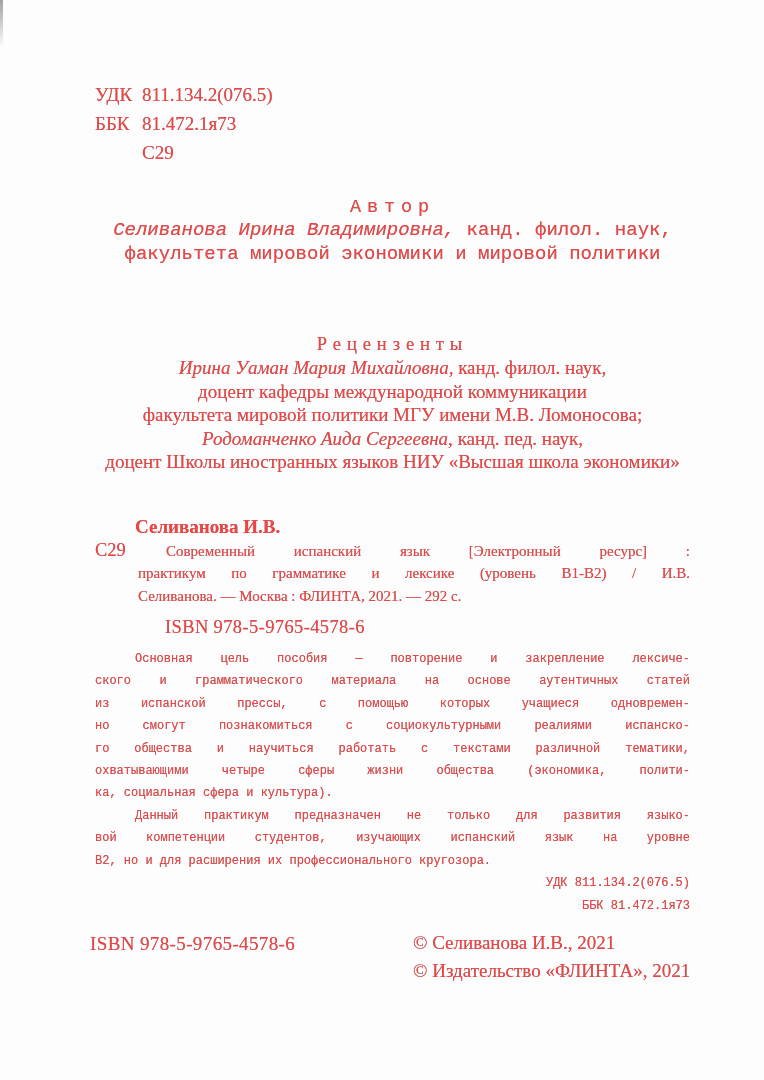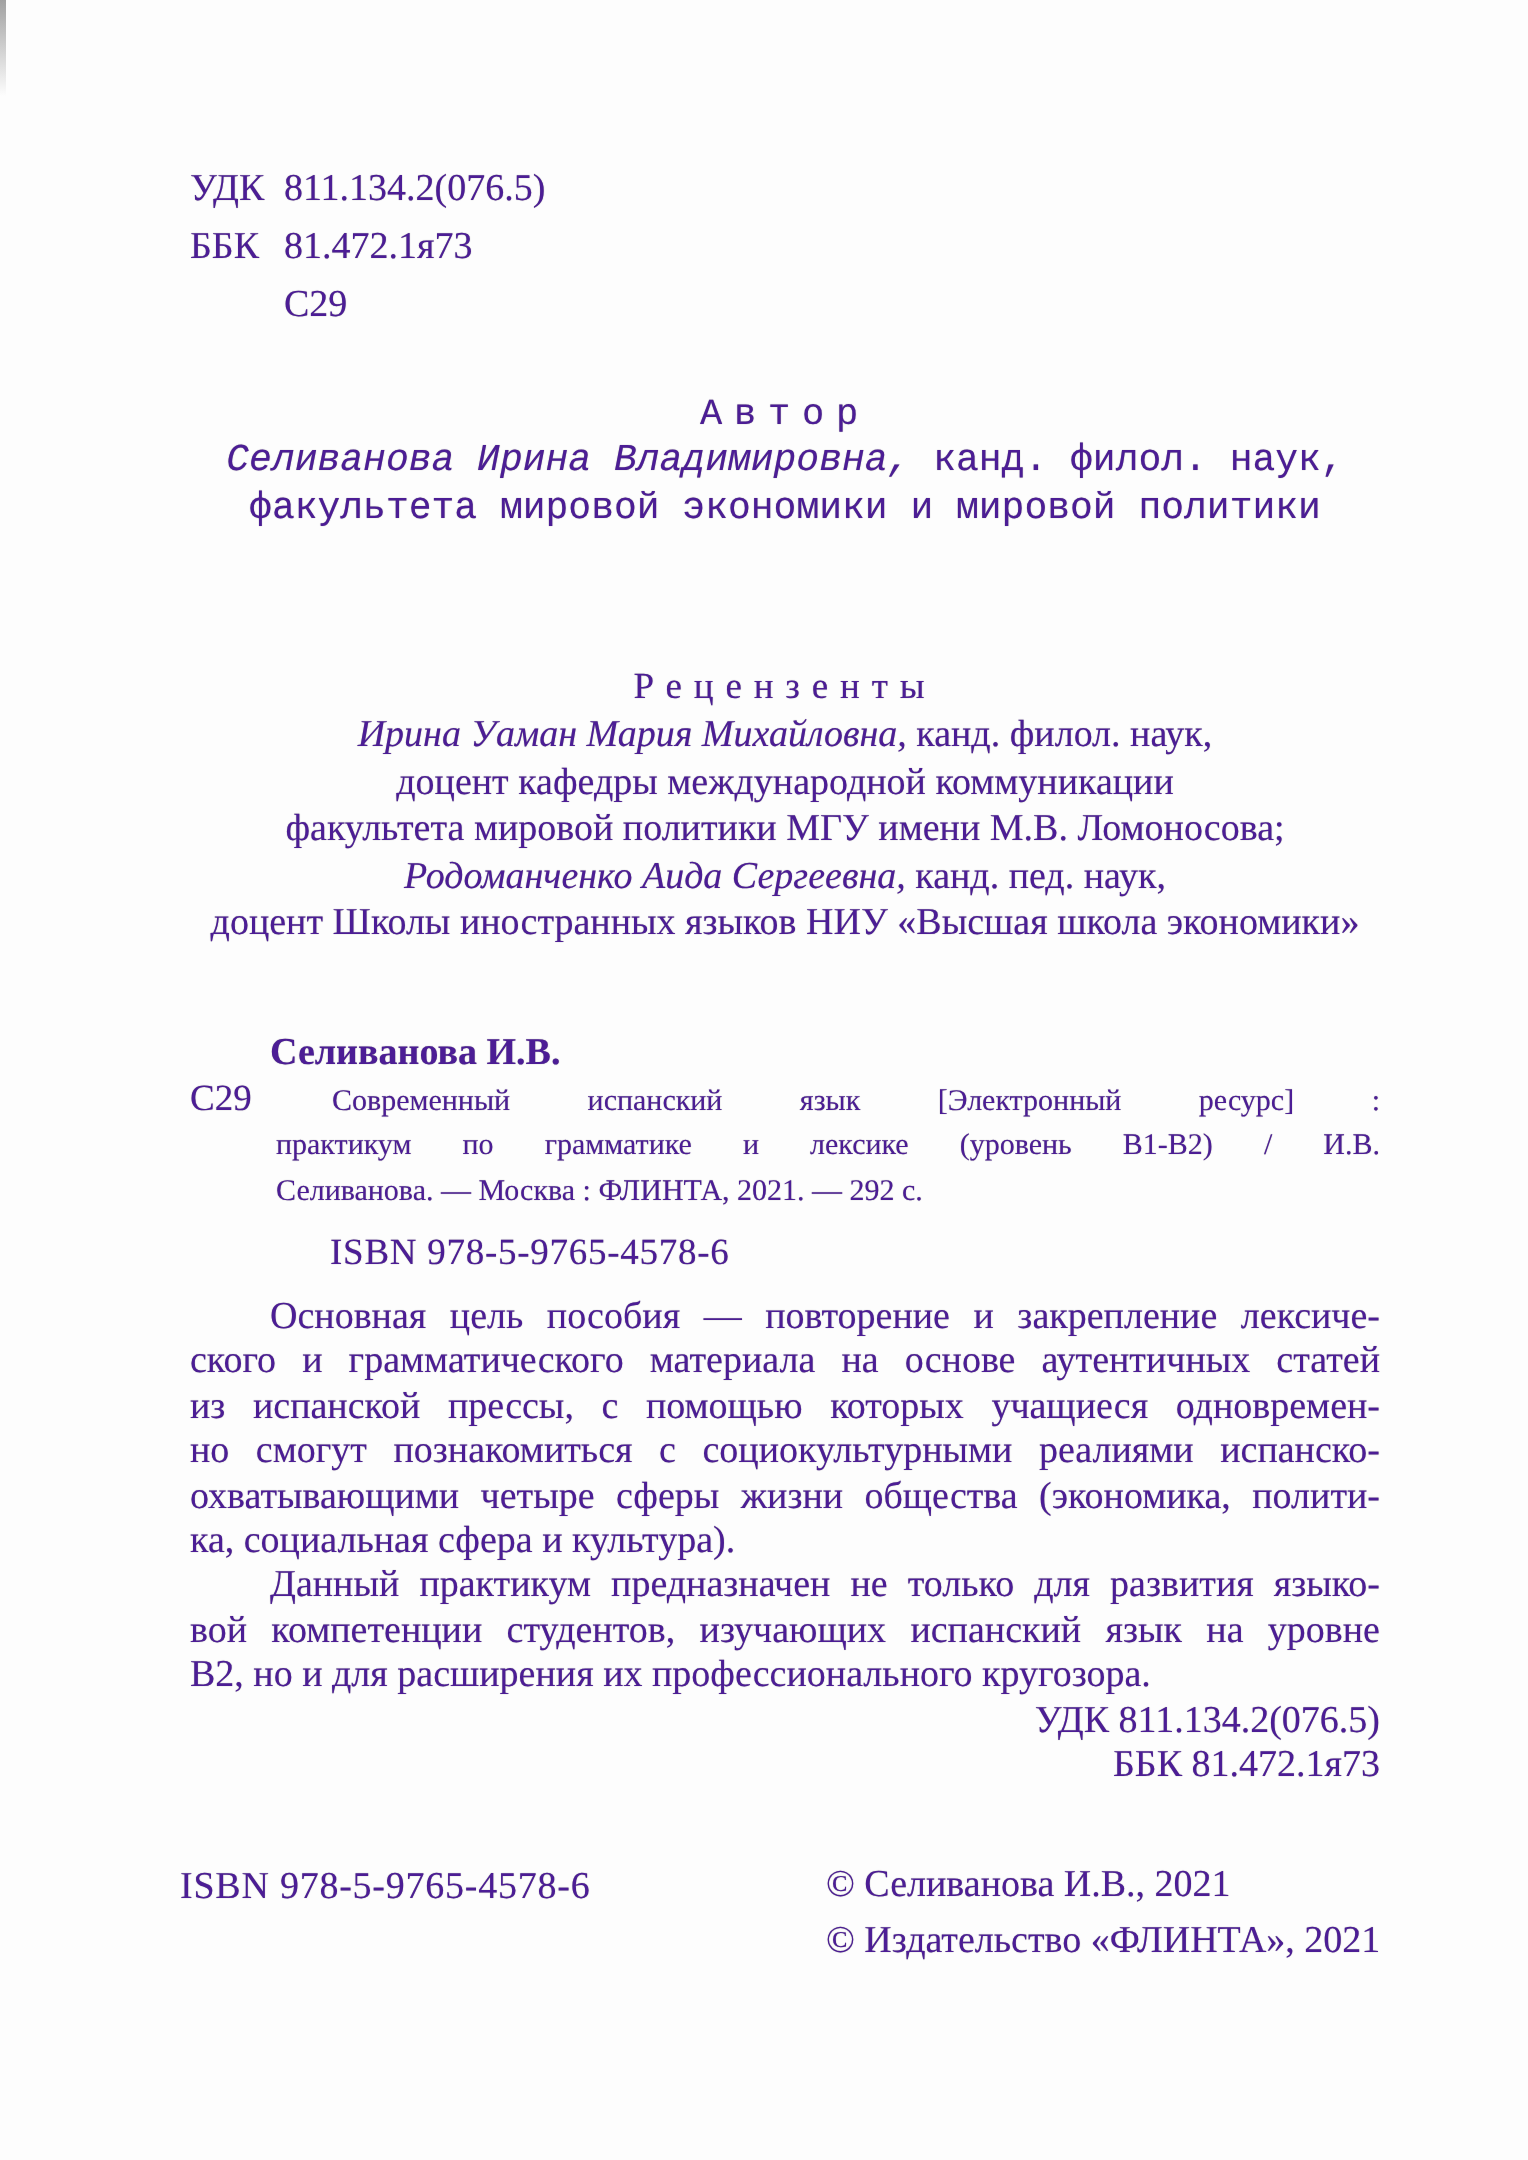--- a/index.html
+++ b/index.html
@@ -1,21 +1,21 @@
 <!DOCTYPE html>
 <html><head>
 <meta charset="utf-8">
 <style>
   html,body{margin:0;padding:0;background:#ffffff;}
   .page{
     position:relative;
     width:764px;height:1080px;
     background:#fdfdfd;
     font-family:"Liberation Serif", serif;
-    color:#4c1d95;
+    color:#ef4444;
     overflow:hidden;
     text-shadow:0 0 .5px rgba(20,20,20,.45);
   }
   
   .edge-tl{position:absolute;left:0;top:0;width:3px;height:48px;
     background:linear-gradient(180deg,rgba(70,70,70,.5),rgba(120,120,120,0));}
 
   
   .top-codes{position:absolute;left:95px;top:80px;font-size:19px;line-height:29px;}
   .code-row{display:flex;}
@@ -32,21 +32,21 @@
   
   .card-author{position:absolute;left:135px;top:516px;font-size:19px;font-weight:bold;}
   .card-code{position:absolute;left:95px;top:540px;font-size:18.5px;}
   .card-entry{position:absolute;left:138px;top:540px;width:552px;
     font-size:15px;line-height:22.4px;}
   .card-entry div:first-child{text-indent:28px;}
   .card-isbn{position:absolute;left:165px;top:617px;font-size:18.5px;letter-spacing:.02em;}
 
   
   .annotation{position:absolute;left:95px;top:648px;width:595px;
-    font-size:19px;line-height:22.4px;}
+    font-size:12px;line-height:22.4px;font-family:Liberation Mono, monospace;}
   .para div:first-child{text-indent:40px;}
   .jline{text-align:justify;text-align-last:justify;}
   .right-ref{text-align:right;line-height:22.8px;}
 
   
   .footer-isbn{position:absolute;left:90px;top:933px;font-size:19px;letter-spacing:.02em;}
   .footer-copy{position:absolute;left:413px;top:929px;font-size:19px;line-height:27.5px;}
 </style>
 </head>
 <body>
@@ -98,20 +98,21 @@
       <div>Селиванова. — Москва : ФЛИНТА, 2021. — 292 с.</div>
     </div>
   <div class="card-isbn">ISBN 978-5-9765-4578-6</div>
 
   <div class="annotation">
     <div class="para">
         <div class="jline">Основная цель пособия — повторение и закрепление лексиче-</div>
         <div class="jline">ского и грамматического материала на основе аутентичных статей</div>
         <div class="jline">из испанской прессы, с помощью которых учащиеся одновремен-</div>
         <div class="jline">но смогут познакомиться с социокультурными реалиями испанско-</div>
+        <div class="jline">го общества и научиться работать с текстами различной тематики,</div>
         <div class="jline">охватывающими четыре сферы жизни общества (экономика, полити-</div>
         <div>ка, социальная сфера и культура).</div>
       </div>
     <div class="para">
         <div class="jline">Данный практикум предназначен не только для развития языко-</div>
         <div class="jline">вой компетенции студентов, изучающих испанский язык на уровне</div>
         <div>B2, но и для расширения их профессионального кругозора.</div>
       </div>
     <div class="right-ref">УДК 811.134.2(076.5)</div>
     <div class="right-ref">ББК 81.472.1я73</div>

